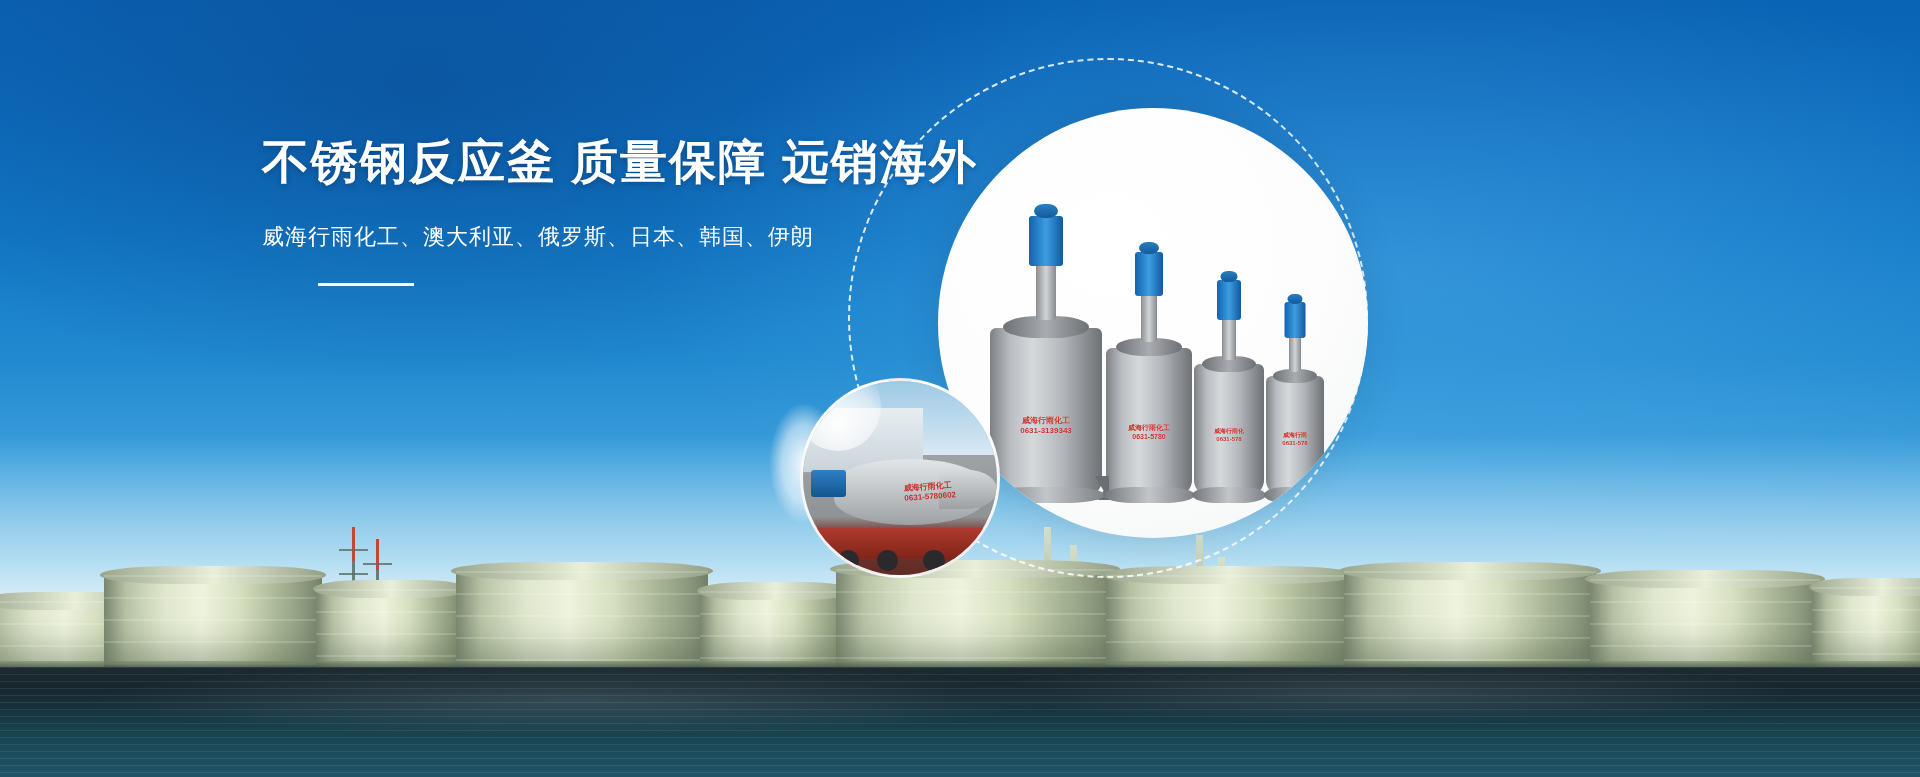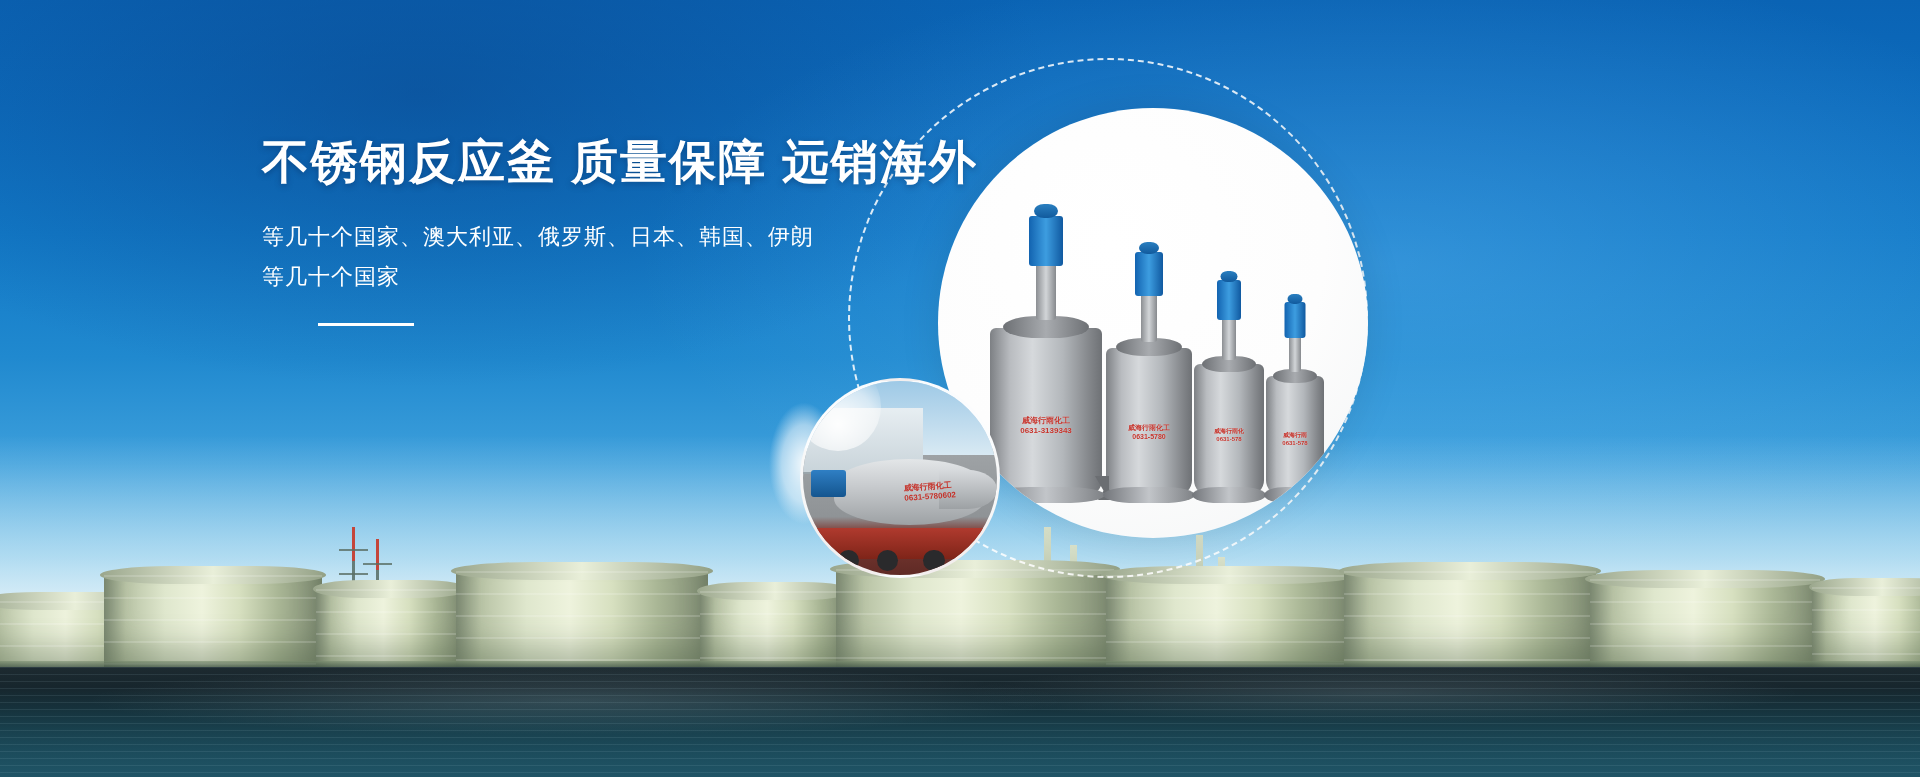--- a/index.html
+++ b/index.html
@@ -408,20 +408,19 @@
       <div>威海行雨化工</div>
       <div>0631-5780602</div>
     </div>
   </div>
 
   <div class="copy">
     <div class="headline">不锈钢反应釜 质量保障 远销海外</div>
 
 
     <div class="body-text">
-      <div>等几十个国家、澳大利亚、俄罗斯、日本、韩国、伊朗</div>
-      <div>等几十个国家</div>
+      <div>威海行雨化工、澳大利亚、俄罗斯、日本、韩国、伊朗</div>
     </div>
 
     <div class="divider"></div>
   </div>
 
 </div>
 
 </body></html>

